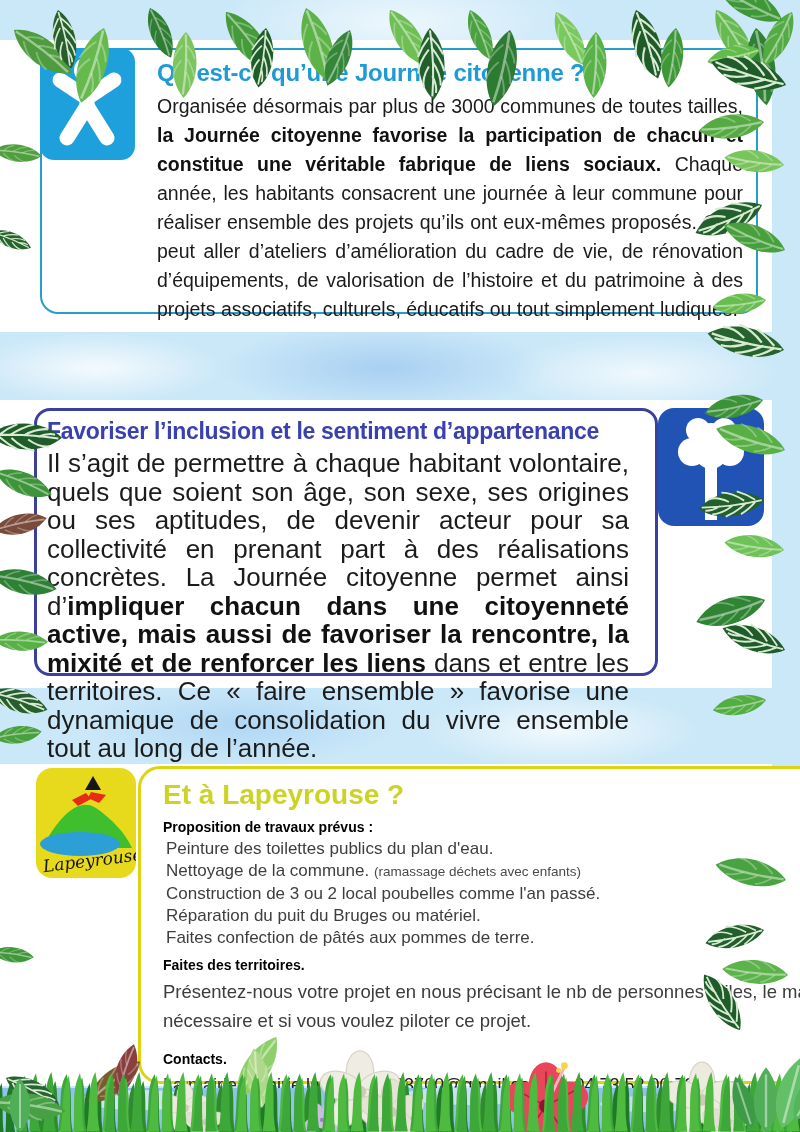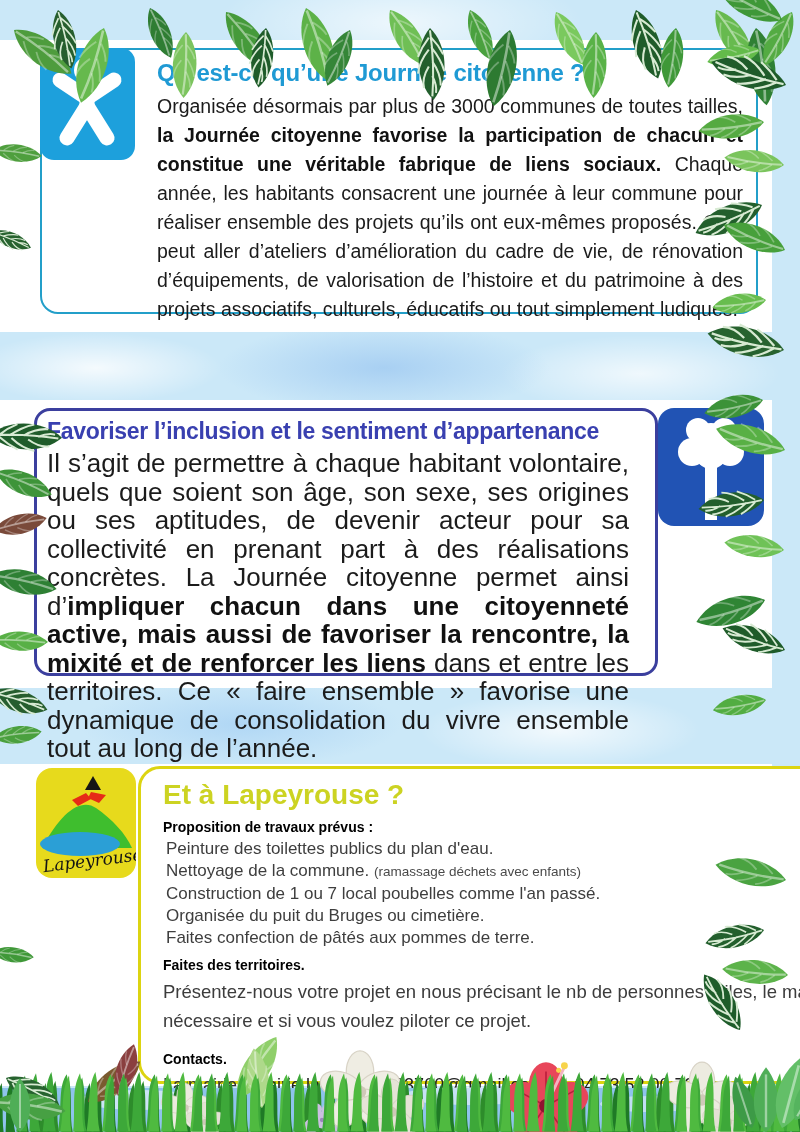--- a/index.html
+++ b/index.html
@@ -98,22 +98,22 @@
       </g>
     </svg>
   </div>
 
   <section class="card card3">
     <h2 class="title3">Et à Lapeyrouse ?</h2>
     <h3 class="h3">Proposition de travaux prévus :</h3>
     <ul class="works">
       <li><span>Peinture des toilettes publics du plan d'eau.</span></li>
       <li><span>Nettoyage de la commune.</span> <small>(ramassage déchets avec enfants)</small></li>
-      <li><span>Construction de 1 ou 7 local poubelles comme l'an passé.</span></li>
-      <li><span>Organisée du puit du Bruges ou cimetière.</span></li>
+      <li><span>Construction de 3 ou 2 local poubelles comme l'an passé.</span></li>
+      <li><span>Réparation du puit du Bruges ou matériel.</span></li>
       <li><span>Faites confection de pâtés aux pommes de terre.</span></li>
     </ul>
     <h3 class="h3">Faites des territoires.</h3>
     <p class="prop">Présentez-nous votre projet en nous précisant le nb de personnes utiles, le matériel nécessaire et si vous voulez piloter ce projet.</p>
     <h3 class="h3 contacts-h">Contacts.</h3>
     <p class="contact-line">
       <span>La mairie,</span><span class="email">mairie.lapeyrouse63700@gmail.com</span><span class="phone">04 73 52 00 79</span>
     </p>
   </section>
   <div class="logo">

